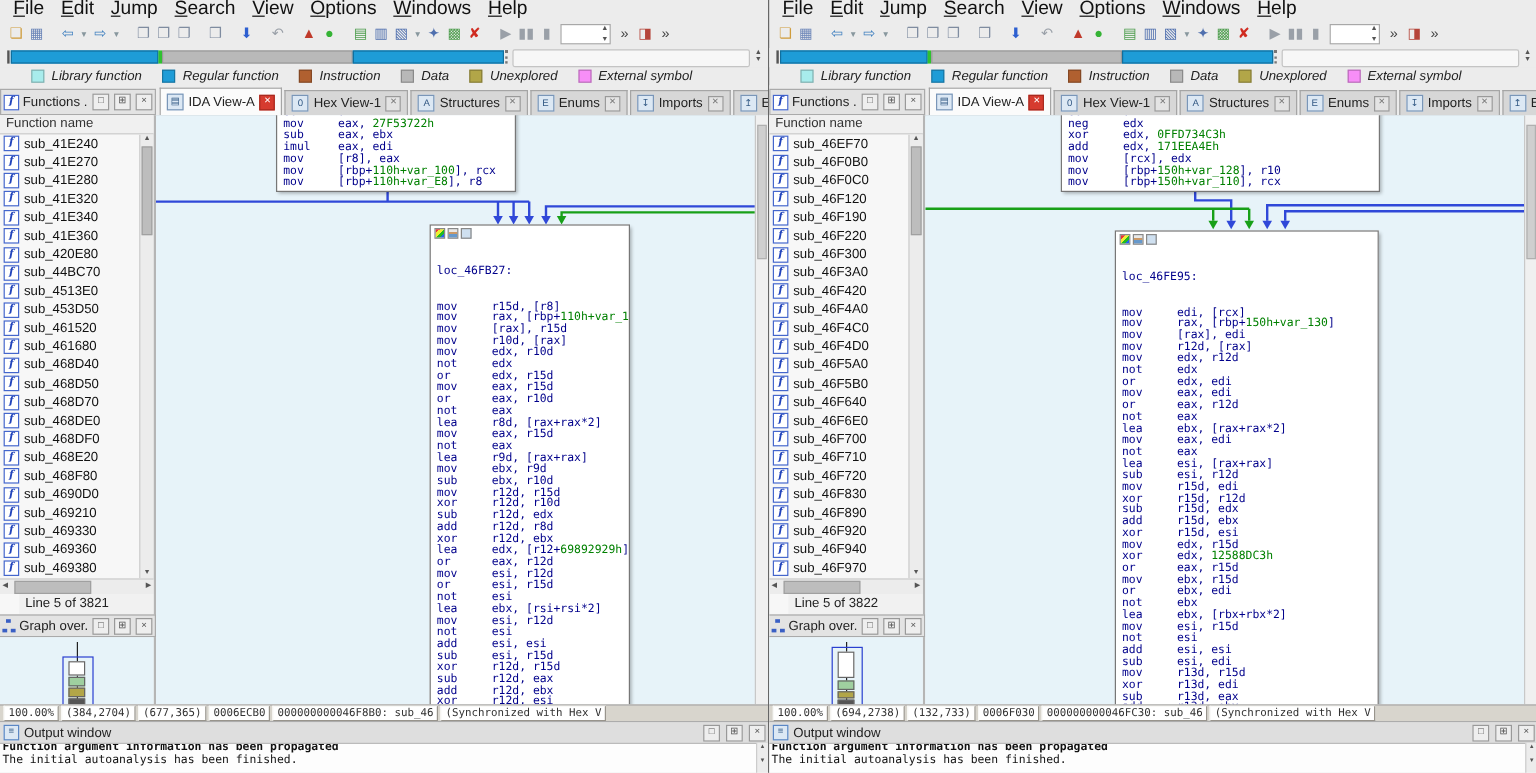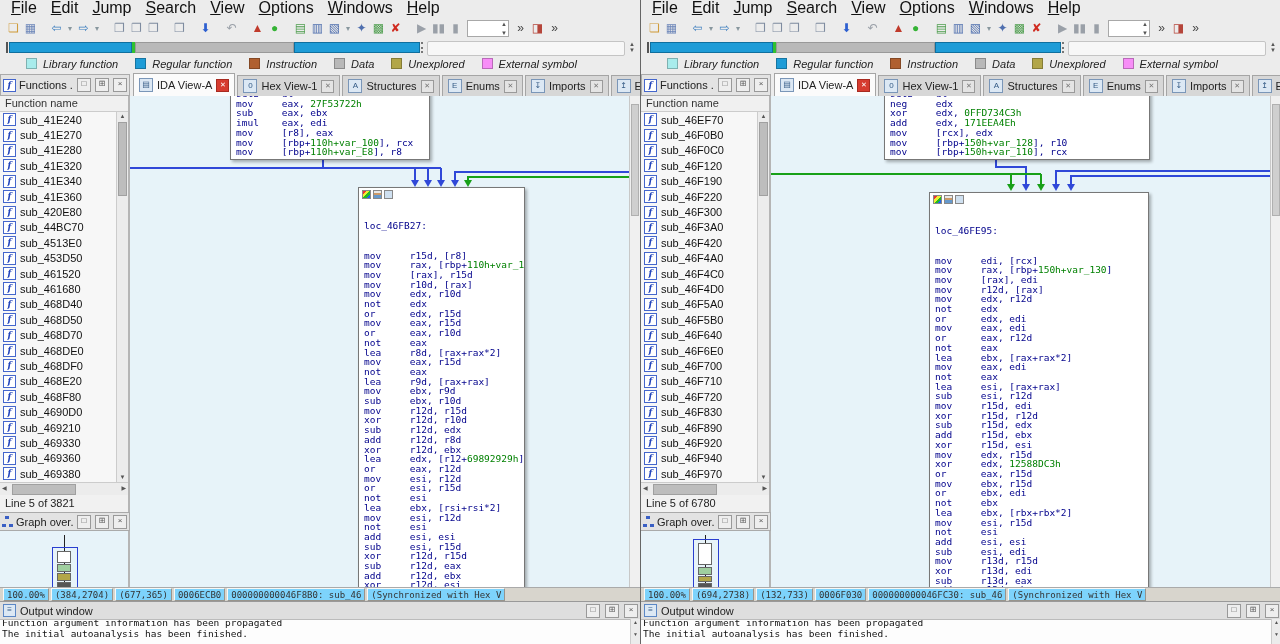--- a/index.html
+++ b/index.html
@@ -67,21 +67,21 @@
   .flist{height:370px;flex:none;overflow:hidden;position:relative;}
   .frow{height:15.4px;display:flex;align-items:center;gap:4px;padding-left:3px;font-size:11px;color:#111;}
   .fvscroll{position:absolute;right:0;top:0;bottom:0;width:11px;background:#ececec;border-left:1px solid #ccc;}
   .fvs-thumb{position:absolute;left:1px;right:1px;top:10px;height:72px;background:#bdbdbd;border:1px solid #a0a0a0;}
   .fvs-up,.fvs-dn{position:absolute;left:0;right:0;font-size:6px;text-align:center;color:#555;line-height:9px;}
   .fvs-up{top:0;} .fvs-dn{bottom:0;}
   .fhscroll{height:12px;flex:none;background:#ececec;border-top:1px solid #ccc;position:relative;}
   .fhs-thumb{position:absolute;left:12px;top:1px;width:62px;height:9px;background:#bdbdbd;border:1px solid #a0a0a0;}
   .fhs-l,.fhs-r{position:absolute;top:0;font-size:6px;color:#555;line-height:11px;}
   .fhs-l{left:2px;} .fhs-r{right:2px;}
-  .flinestatus{height:17px;flex:none;font-size:11px;color:#222;padding:2px 0 0 5px;background:#f1f1f1;box-sizing:border-box;}
+  .flinestatus{height:17px;flex:none;font-size:11px;color:#222;padding:2px 0 0 5px;background:#f1f1f1;box-sizing:border-box;margin-left:16px;}
   .gov-title{width:130px;height:19px;flex:none;display:flex;align-items:center;background:#e3e3e3;
              border:1px solid #aaa;border-left:none;font-size:11px;color:#222;padding:0 2px;gap:3px;box-sizing:border-box;}
   .govicon{width:11px;height:11px;flex:none;position:relative;}
   .govicon i{position:absolute;width:4px;height:3px;background:#3a5fc4;}
   .govicon i:nth-child(1){left:3px;top:0;}
   .govicon i:nth-child(2){left:0;bottom:0;}
   .govicon i:nth-child(3){right:0;bottom:0;}
   .overview{flex:1;background:#e7f3f9;position:relative;overflow:hidden;}
   .ov-vline{position:absolute;left:64px;top:4px;bottom:2px;width:1px;background:#222;}
   .ov-rect{position:absolute;left:52px;width:24px;border:1px solid #2a3fd0;}
@@ -100,34 +100,34 @@
          color:#00008b;white-space:pre;}
   .clabel{white-space:pre;}
   .const{color:#008000;}
   .gvscroll{position:absolute;right:0;top:0;bottom:0;width:10px;background:#f0f0f0;border-left:1px solid #c8c8c8;}
   .gvs-thumb{position:absolute;left:1px;right:1px;top:8px;height:110px;background:#cfcfcf;border:1px solid #b0b0b0;}
 
   
   .statusbar{position:absolute;top:587px;left:0;width:640px;height:14px;background:#d8d5cd;display:flex;
              font-family:"DejaVu Sans Mono",monospace;font-size:9px;color:#333;align-items:stretch;gap:2px;
              padding-left:3px;overflow:hidden;box-sizing:border-box;border-top:1px solid #aaa;}
-  .seg{border:1px solid;border-color:#f8f8f6 #98948c #98948c #f8f8f6;background:#7dd3fc;
+  .seg{border:1px solid;border-color:#f8f8f6 #98948c #98948c #f8f8f6;background:#ffffff;
        padding:0 3px;white-space:nowrap;line-height:12px;flex:none;}
 
   
   .outputwin{position:absolute;top:601px;left:0;width:640px;height:43px;background:#fdfdfd;border-top:1px solid #999;}
   .ow-title{height:17px;background:#dedede;display:flex;align-items:center;font-size:11px;color:#222;gap:4px;
             padding:0 2px 0 3px;border-bottom:1px solid #bbb;}
   .ow-icon{width:11px;height:11px;border:1px solid #5b87c5;background:#dce8f4;font-size:8px;line-height:10px;
            text-align:center;color:#345a85;flex:none;}
   .ow-sp{flex:1;}
   .ow-body{height:25px;overflow:hidden;font-family:"DejaVu Sans Mono",monospace;font-size:9.5px;line-height:11px;
            color:#111;padding-left:2px;position:relative;}
   .out-line{white-space:pre;}
-  .out-line:first-child{margin-top:-3px;}
+  .out-line:first-child{margin-top:-3px;font-weight:bold;}
   .ow-scroll{position:absolute;right:0;top:0;bottom:0;width:9px;background:#ececec;border-left:1px solid #ccc;
              font-size:5px;color:#555;text-align:center;line-height:6px;}
 </style>
 </head>
 <body>
 
 <div class="window" id="win0">
   <div class="menubar">
       <span class="menu-item">File</span>
       <span class="menu-item">Edit</span>
@@ -690,21 +690,21 @@
           <div class="fvs-up">▲</div>
           <div class="fvs-thumb"></div>
           <div class="fvs-dn">▼</div>
         </div>
       </div>
       <div class="fhscroll">
         <div class="fhs-l">◀</div>
         <div class="fhs-thumb"></div>
         <div class="fhs-r">▶</div>
       </div>
-      <div class="flinestatus">Line 5 of 6780</div>
+      <div class="flinestatus">Line 5 of 3822</div>
       <div class="gov-title">
         <span class="govicon">
             <i></i>
             <i></i>
             <i></i>
           </span>
         <span class="pt-label">Graph over...</span>
         <span class="pt-btn">□</span>
         <span class="pt-btn">⊞</span>
         <span class="pt-btn">×</span>

